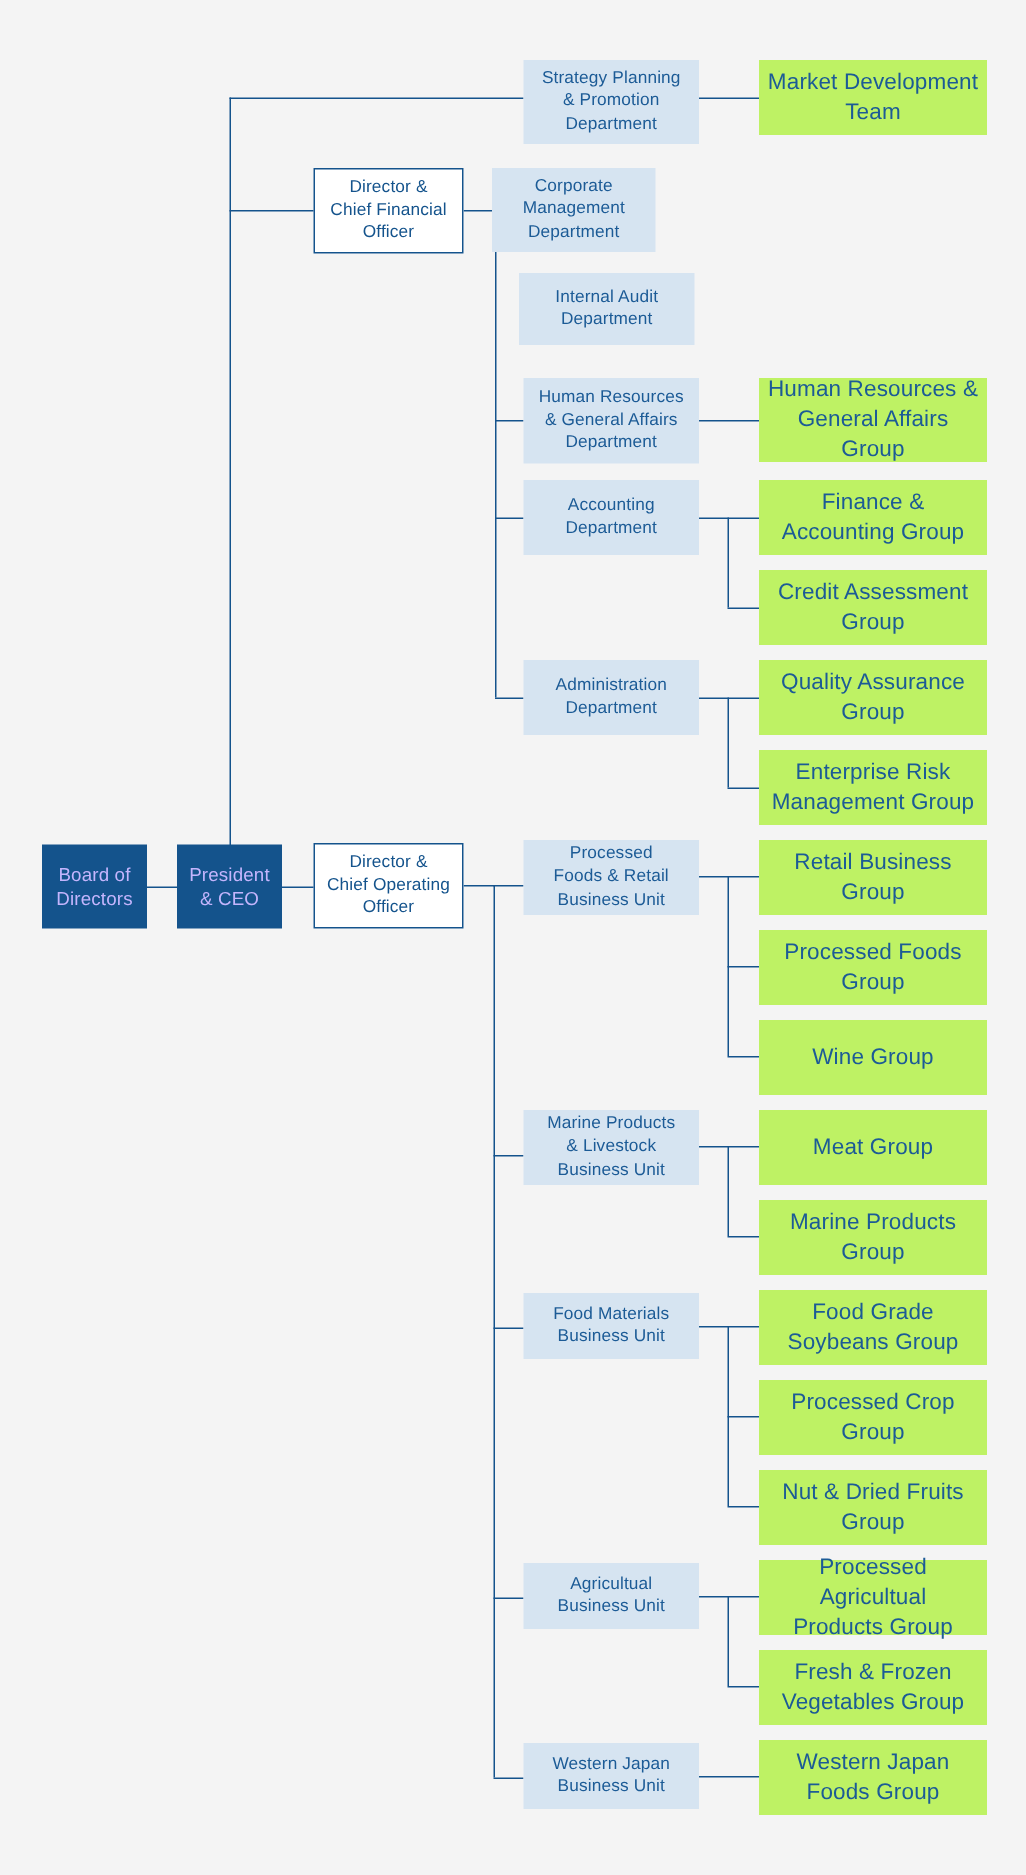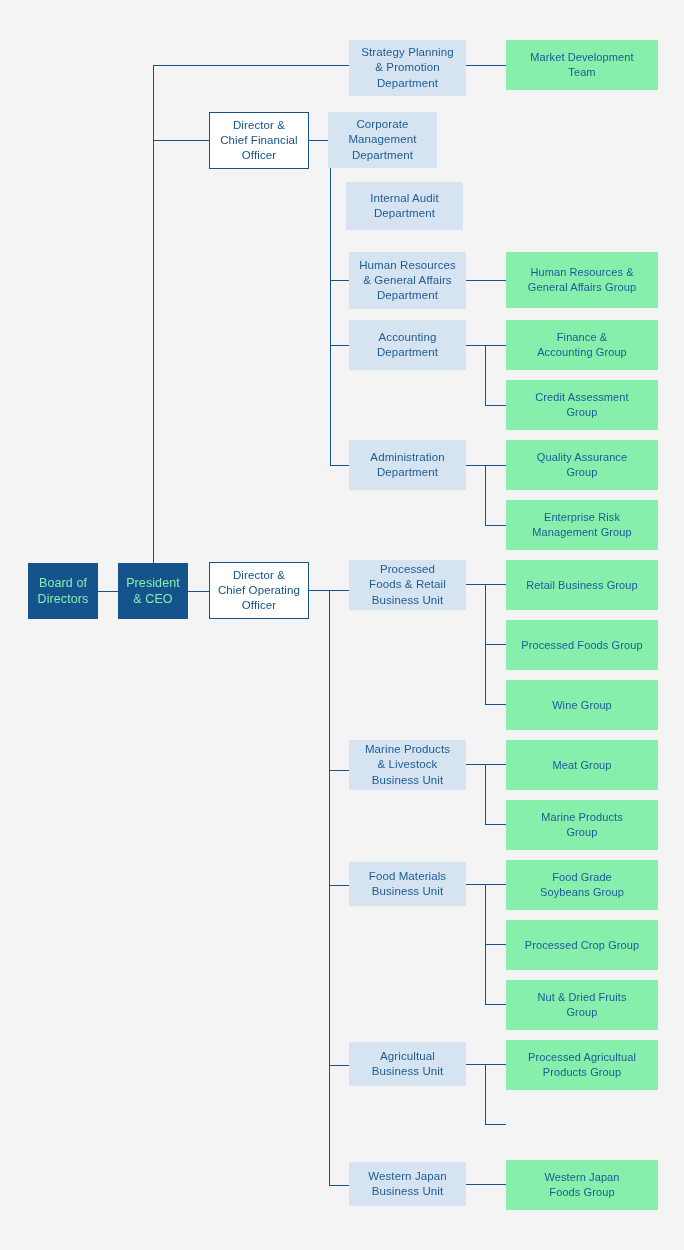--- a/index.html
+++ b/index.html
@@ -36,44 +36,44 @@
     justify-content: center;
     text-align: center;
     line-height: 1.32;
     letter-spacing: .1px;
     padding: 12px 4px;
   }
 
   
   .node.lvl0 {
     background: #14538c;
-    color: #86efac;
+    color: #c4b5fd;
     font-size: 12.5px;
   }
 
   
   .node.lvl1 {
     background: #ffffff;
     border: 1px solid #14538c;
     color: #14538c;
     font-size: 11.5px;
   }
 
   
   .node.lvl2 {
     background: #d6e4f1;
     color: #1c5b96;
     font-size: 11.5px;
   }
 
   
   .node.lvl3 {
-    background: #86efac;
+    background: #bef264;
     color: #1c5b96;
-    font-size: 11px;
+    font-size: 15px;
   }
 </style>
 </head>
 <body>
 
 <div id="chart">
 
   <div class="line v" style="left:153px; top:65px; height:526px;"></div>
 
   <div class="line h" style="left:153px; top:65px; width:196px;"></div>
@@ -185,16 +185,17 @@
   <div class="node lvl3" style="left:506px; top:800px; width:152px; height:50px;">Marine Products<br>Group</div>
 
   <div class="node lvl3" style="left:506px; top:860px; width:152px; height:50px;">Food Grade<br>Soybeans Group</div>
 
   <div class="node lvl3" style="left:506px; top:920px; width:152px; height:50px;">Processed Crop Group</div>
 
   <div class="node lvl3" style="left:506px; top:980px; width:152px; height:50px;">Nut &amp; Dried Fruits<br>Group</div>
 
   <div class="node lvl3" style="left:506px; top:1040px; width:152px; height:50px;">Processed Agricultual<br>Products Group</div>
 
+  <div class="node lvl3" style="left:506px; top:1100px; width:152px; height:50px;">Fresh &amp; Frozen<br>Vegetables Group</div>
 
   <div class="node lvl3" style="left:506px; top:1160px; width:152px; height:50px;">Western Japan<br>Foods Group</div>
 
 </div>
 
 </body></html>

